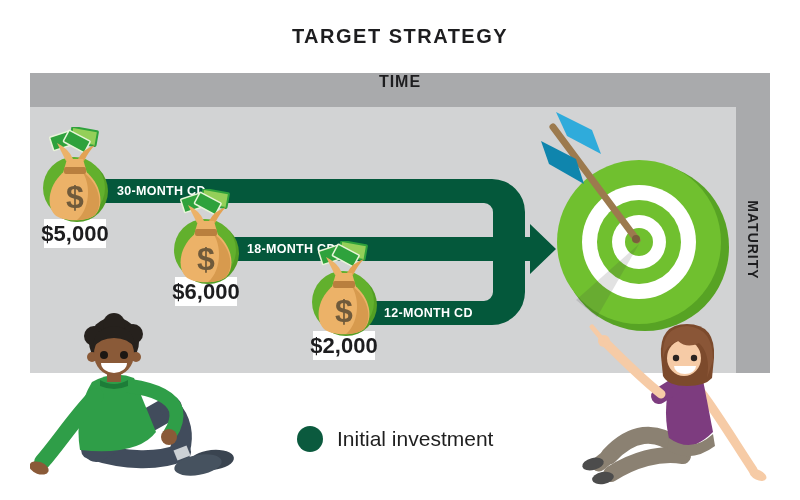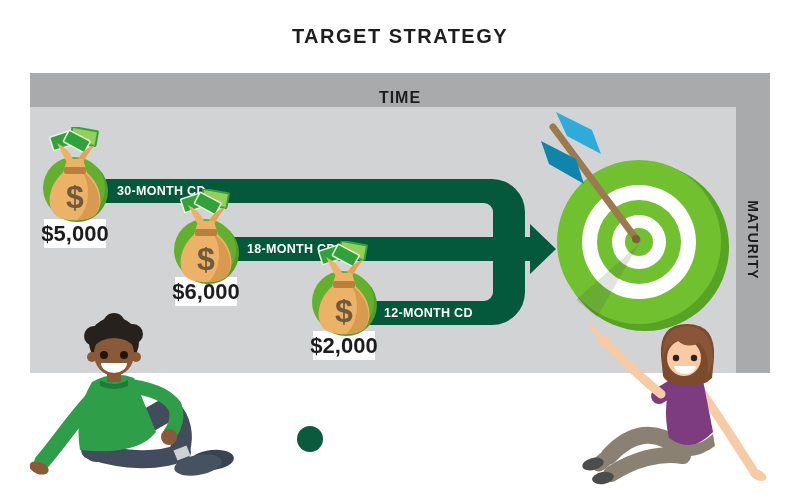--- a/index.html
+++ b/index.html
@@ -3,21 +3,21 @@
 <meta charset="utf-8">
 <style>
   html,body{margin:0;padding:0;}
   body{width:800px;height:500px;background:#ffffff;position:relative;overflow:hidden;
        font-family:"Liberation Sans",sans-serif;}
   .abs{position:absolute;}
   .title{left:0;right:0;top:25px;text-align:center;font-size:20px;font-weight:bold;
          letter-spacing:1.5px;color:#1d1d1f;z-index:1;}
   .panel{left:30px;top:73px;width:740px;height:300px;background:#d2d3d4;z-index:1;}
   .timebar{left:0;top:0;width:740px;height:34px;background:#a9aaac;display:flex;
-           align-items:flex-end;justify-content:center;font-weight:bold;font-size:16px;
+           align-items:flex-start;justify-content:center;font-weight:bold;font-size:16px;
            letter-spacing:1px;color:#1d1d1f;}
   .maturity{right:0;top:34px;width:34px;height:266px;background:#a9aaac;}
   .maturity span{position:absolute;left:50%;top:50%;
                  transform:translate(-50%,-50%) rotate(90deg);white-space:nowrap;
                  font-weight:bold;font-size:14px;letter-spacing:1px;color:#1d1d1f;}
   #flow{left:0;top:0;z-index:2;pointer-events:none;}
   .band-label{z-index:3;height:34px;line-height:24px;color:#ffffff;font-weight:bold;
               font-size:12.5px;letter-spacing:.3px;white-space:nowrap;}
   .amount{z-index:3;width:62px;height:29px;background:#ffffff;color:#1d1d1f;
           font-weight:bold;font-size:22px;display:flex;align-items:center;
@@ -165,13 +165,14 @@
   <path d="M86 44 Q84 12 112 12 Q141 12 139 46 L137 66 Q130 74 112 74 Q93 74 88 64 Z" fill="#7c4a2c"></path>
   <ellipse cx="109" cy="46" rx="17" ry="18" fill="#f6cba6"></ellipse>
   <path d="M88 46 Q86 15 112 14 Q138 16 138 48 L132 66 Q136 42 124 31 Q112 37 103 29 Q91 32 88 46 Z" fill="#8a5637"></path>
   <circle cx="101" cy="46" r="3.2" fill="#2a2421"></circle>
   <circle cx="119" cy="46" r="3.2" fill="#2a2421"></circle>
   <path d="M99 54 a11 8 0 0 0 22 0 z" fill="#ffffff"></path>
 </svg>
 
 <div class="abs legend">
   <div class="legend-dot"></div>
+  <div class="legend-text">Initial investment</div>
 </div>
 
 </body></html>

